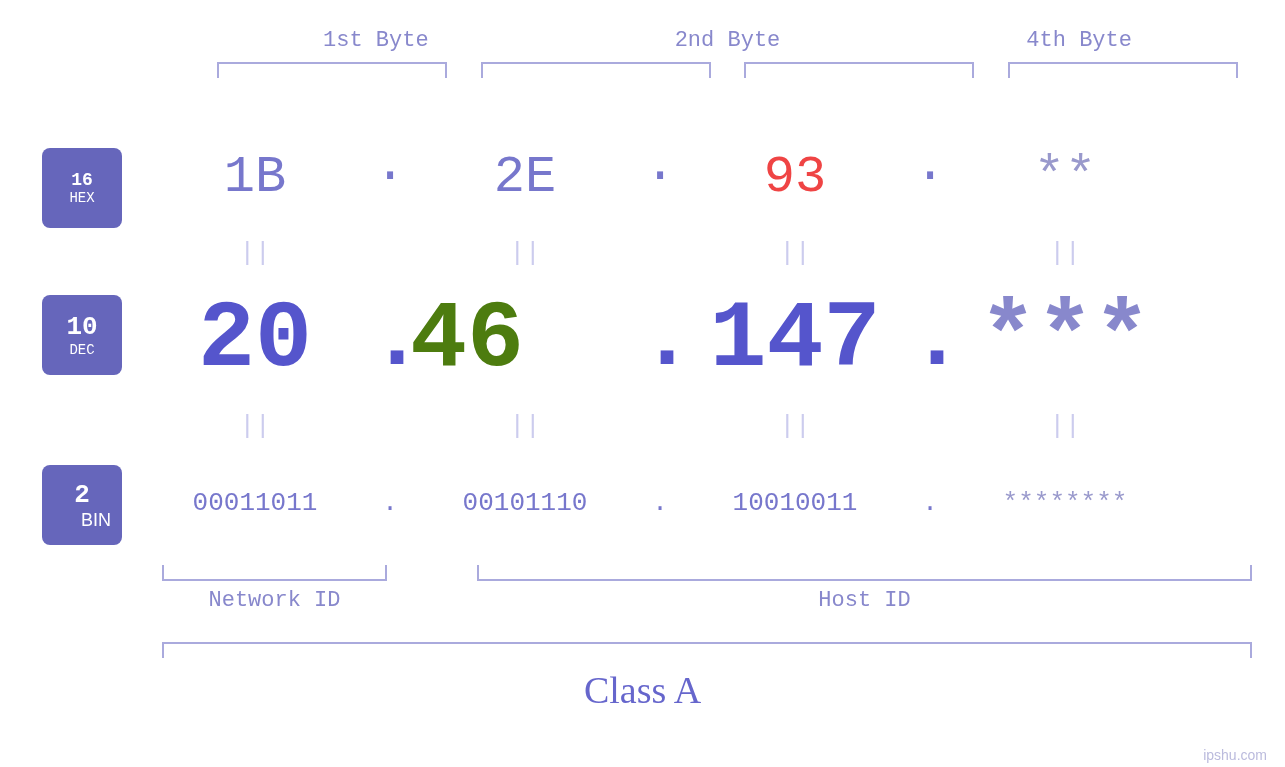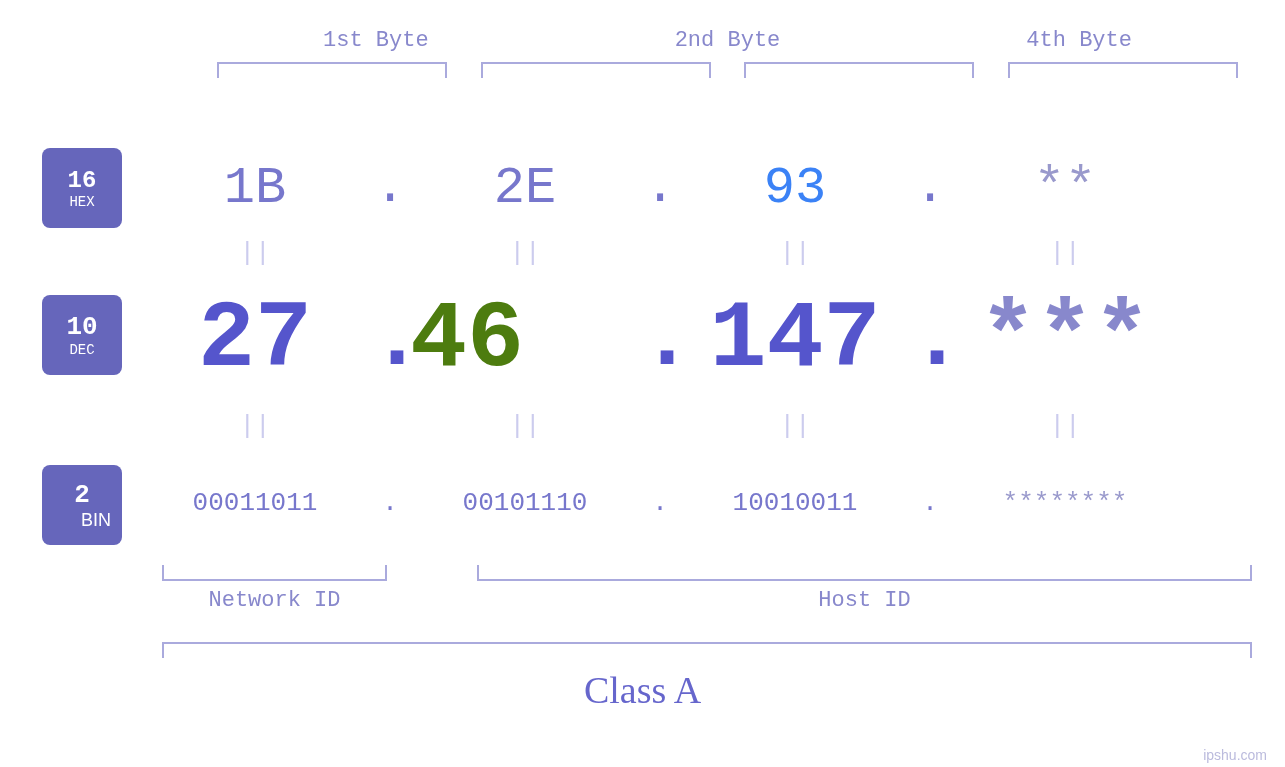--- a/index.html
+++ b/index.html
@@ -33,51 +33,51 @@
   </div>
 
   <div style="position:absolute; top:62px; left:200px; right:30px; display:flex; justify-content:space-around;">
     <div style="width:230px; height:16px; border-top:2px solid #aaaadd; border-left:2px solid #aaaadd; border-right:2px solid #aaaadd;"></div>
     <div style="width:230px; height:16px; border-top:2px solid #aaaadd; border-left:2px solid #aaaadd; border-right:2px solid #aaaadd;"></div>
     <div style="width:230px; height:16px; border-top:2px solid #aaaadd; border-left:2px solid #aaaadd; border-right:2px solid #aaaadd;"></div>
     <div style="width:230px; height:16px; border-top:2px solid #aaaadd; border-left:2px solid #aaaadd; border-right:2px solid #aaaadd;"></div>
   </div>
 
   <div style="position:absolute; top:148px; left:42px; width:80px; height:80px; background:#6666bb; border-radius:8px; display:flex; flex-direction:column; align-items:center; justify-content:center; color:white;">
-    <div style="font-size:24px; font-weight:bold; font-family:'Courier New',monospace;">16</div>
+    <div style="font-size:18px; font-weight:bold; font-family:'Courier New',monospace;">16</div>
     <div style="font-size:14px; font-family:'Courier New',monospace;">HEX</div>
   </div>
 
-  <div style="position:absolute; top:148px; left:140px; right:10px; display:flex; align-items:center; height:80px;">
+  <div style="position:absolute; top:148px; left:140px; right:10px; display:flex; align-items:flex-start; height:80px;">
     <div style="width:230px; text-align:center; color:#7777cc; font-size:52px; font-family:'Courier New',monospace;">1B</div>
     <div style="width:40px; text-align:center; color:#7777cc; font-size:52px; font-family:'Courier New',monospace; line-height:0.7;">.</div>
     <div style="width:230px; text-align:center; color:#7777cc; font-size:52px; font-family:'Courier New',monospace;">2E</div>
     <div style="width:40px; text-align:center; color:#7777cc; font-size:52px; font-family:'Courier New',monospace; line-height:0.7;">.</div>
-    <div style="width:230px; text-align:center; color:#3b82f6; font-size:52px; font-family:'Courier New',monospace;">93</div>
+    <div style="width:230px; text-align:center; color:#ef4444; font-size:52px; font-family:'Courier New',monospace;">93</div>
     <div style="width:40px; text-align:center; color:#7777cc; font-size:52px; font-family:'Courier New',monospace; line-height:0.7;">.</div>
     <div style="width:230px; text-align:center; color:#9999cc; font-size:52px; font-family:'Courier New',monospace;">**</div>
   </div>
 
   <div style="position:absolute; top:235px; left:140px; right:10px; display:flex; align-items:center; height:35px;">
     <div style="width:230px; text-align:center; color:#ccccee; font-size:26px; font-family:'Courier New',monospace;">||</div>
     <div style="width:40px;"></div>
     <div style="width:230px; text-align:center; color:#ccccee; font-size:26px; font-family:'Courier New',monospace;">||</div>
     <div style="width:40px;"></div>
     <div style="width:230px; text-align:center; color:#ccccee; font-size:26px; font-family:'Courier New',monospace;">||</div>
     <div style="width:40px;"></div>
     <div style="width:230px; text-align:center; color:#ccccee; font-size:26px; font-family:'Courier New',monospace;">||</div>
   </div>
 
   <div style="position:absolute; top:295px; left:42px; width:80px; height:80px; background:#6666bb; border-radius:8px; display:flex; flex-direction:column; align-items:center; justify-content:center; color:white;">
     <div style="font-size:26px; font-weight:bold; font-family:'Courier New',monospace;">10</div>
     <div style="font-size:14px; font-family:'Courier New',monospace;">DEC</div>
   </div>
 
   <div style="position:absolute; top:280px; left:140px; right:10px; display:flex; align-items:center; height:120px;">
-    <div style="width:230px; text-align:center; color:#5555cc; font-size:95px; font-weight:bold; font-family:'Courier New',monospace; line-height:1;">27</div>
+    <div style="width:230px; text-align:center; color:#5555cc; font-size:95px; font-weight:bold; font-family:'Courier New',monospace; line-height:1;">20</div>
     <div style="width:40px; text-align:center; color:#5555cc; font-size:90px; font-weight:bold; font-family:'Courier New',monospace; line-height:1.1;">.</div>
     <div style="width:230px; text-align:left; color:#4d7c0f; font-size:95px; font-weight:bold; font-family:'Courier New',monospace; line-height:1;">46</div>
     <div style="width:40px; text-align:center; color:#5555cc; font-size:90px; font-weight:bold; font-family:'Courier New',monospace; line-height:1.1;">.</div>
     <div style="width:230px; text-align:center; color:#5555cc; font-size:95px; font-weight:bold; font-family:'Courier New',monospace; line-height:1;">147</div>
     <div style="width:40px; text-align:center; color:#5555cc; font-size:90px; font-weight:bold; font-family:'Courier New',monospace; line-height:1.1;">.</div>
     <div style="width:230px; text-align:center; color:#8888cc; font-size:95px; font-weight:bold; font-family:'Courier New',monospace; line-height:1;">***</div>
   </div>
 
   <div style="position:absolute; top:408px; left:140px; right:10px; display:flex; align-items:center; height:35px;">
     <div style="width:230px; text-align:center; color:#ccccee; font-size:26px; font-family:'Courier New',monospace;">||</div>

